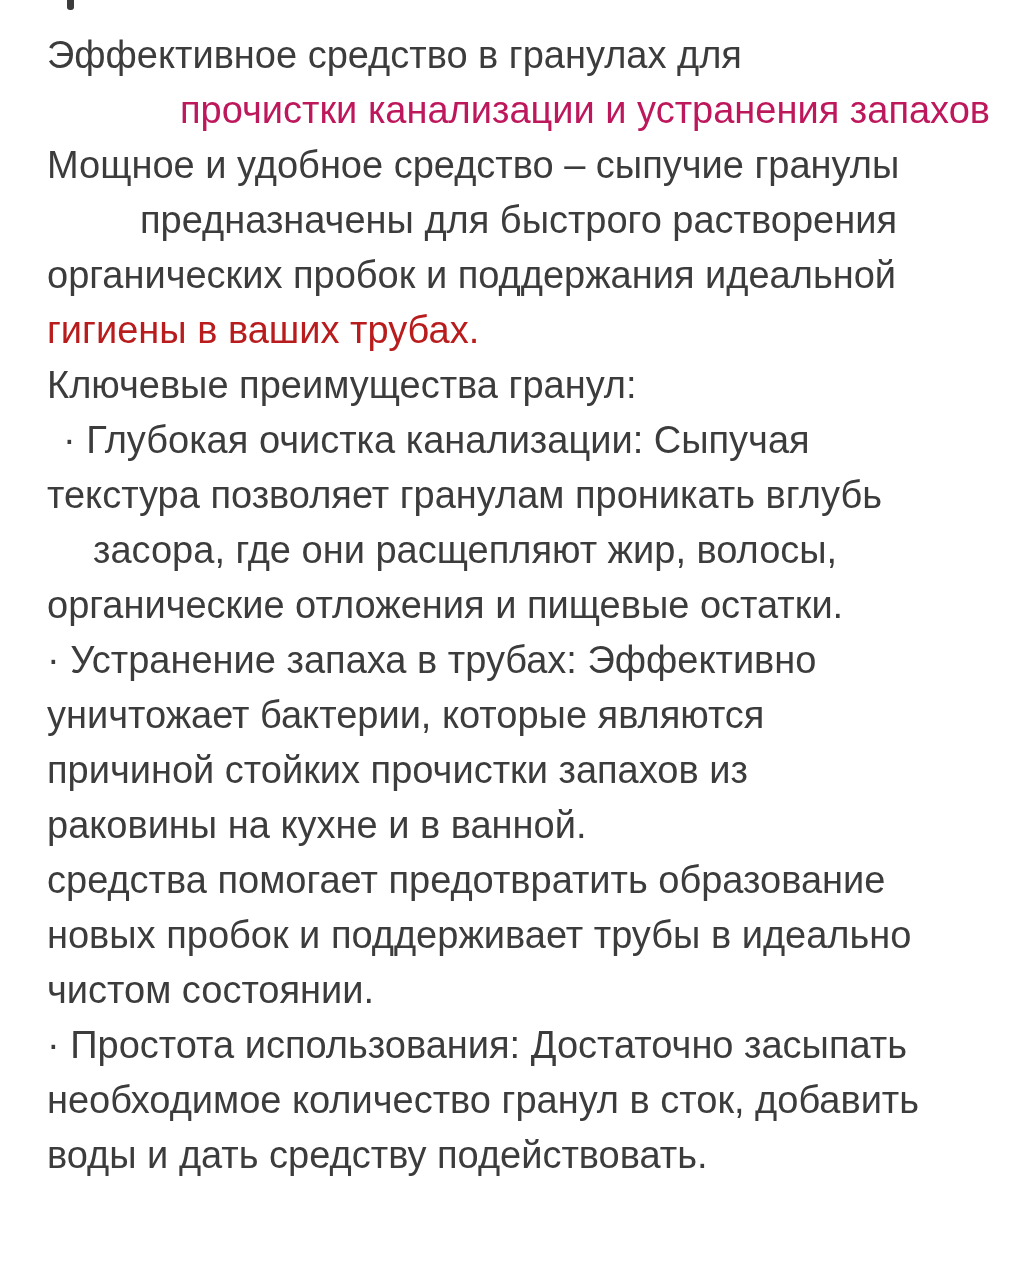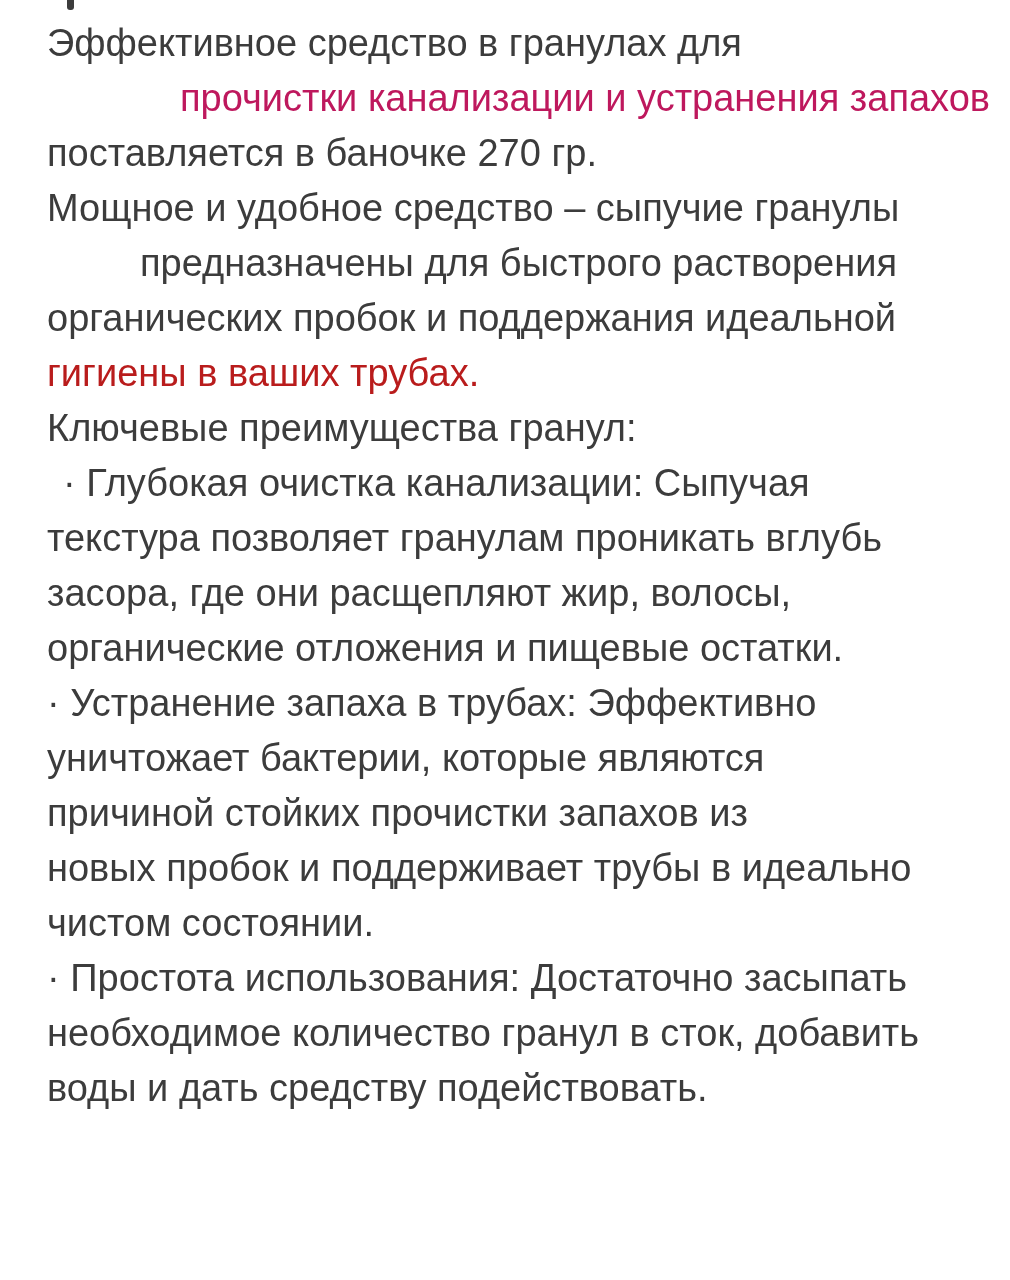--- a/index.html
+++ b/index.html
@@ -20,50 +20,51 @@
     left: 67px;
     top: -4px;
     width: 7px;
     height: 14px;
     background: #3c3c3c;
     border-radius: 0 0 3px 3px;
   }
   .description {
     position: absolute;
     left: 47px;
-    top: 16px;
+    top: 28px;
     right: 20px;
   }
   .line {
     font-size: 38px;
     line-height: 55px;
     color: #3c3c3c;
     white-space: nowrap;
     letter-spacing: 0px;
   }
 </style>
 </head>
 <body style="background: rgb(255, 255, 255);">
 
 <div class="cutoff-fragment" style="background: rgb(60, 60, 60);"></div>
 
 <div class="description">
     <div class="line" style="color: rgb(60, 60, 60);">Эффективное средство в гранулах для</div>
     <div class="line" style="color: #be185d; text-align: right;">прочистки канализации и устранения запахов</div>
-    <div class="line" style="color: rgb(60, 60, 60);">поставляется в баночке 270 гр.</div>
     <div class="line" style="color: rgb(60, 60, 60);">Мощное и удобное средство – сыпучие гранулы</div>
     <div class="line" style="color: rgb(60, 60, 60); text-align: center;">предназначены для быстрого растворения</div>
     <div class="line" style="color: rgb(60, 60, 60);">органических пробок и поддержания идеальной</div>
     <div class="line" style="color: #b91c1c;">гигиены в ваших трубах.</div>
     <div class="line" style="color: rgb(60, 60, 60);">Ключевые преимущества гранул:</div>
     <div class="line" style="color: rgb(60, 60, 60); margin-left: 16px;">· Глубокая очистка канализации: Сыпучая</div>
     <div class="line" style="color: rgb(60, 60, 60);">текстура позволяет гранулам проникать вглубь</div>
-    <div class="line" style="color: rgb(60, 60, 60);">засора, где они расщепляют жир, волосы,</div>
+    <div class="line" style="color: rgb(60, 60, 60); margin-left: 46px;">засора, где они расщепляют жир, волосы,</div>
     <div class="line" style="color: rgb(60, 60, 60);">органические отложения и пищевые остатки.</div>
     <div class="line" style="color: rgb(60, 60, 60);">· Устранение запаха в трубах: Эффективно</div>
     <div class="line" style="color: rgb(60, 60, 60);">уничтожает бактерии, которые являются</div>
     <div class="line" style="color: rgb(60, 60, 60);">причиной стойких прочистки запахов из</div>
+    <div class="line" style="color: rgb(60, 60, 60);">раковины на кухне и в ванной.</div>
+    <div class="line" style="color: rgb(60, 60, 60);">средства помогает предотвратить образование</div>
     <div class="line" style="color: rgb(60, 60, 60);">новых пробок и поддерживает трубы в идеально</div>
     <div class="line" style="color: rgb(60, 60, 60);">чистом состоянии.</div>
     <div class="line" style="color: rgb(60, 60, 60);">· Простота использования: Достаточно засыпать</div>
     <div class="line" style="color: rgb(60, 60, 60);">необходимое количество гранул в сток, добавить</div>
     <div class="line" style="color: rgb(60, 60, 60);">воды и дать средству подействовать.</div>
   </div>
 
 </body></html>

